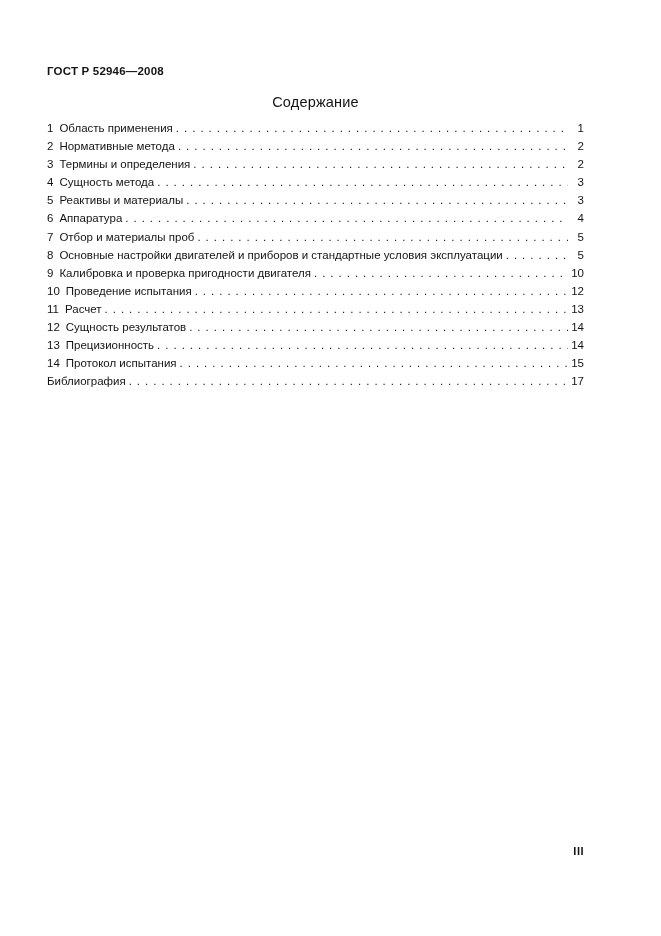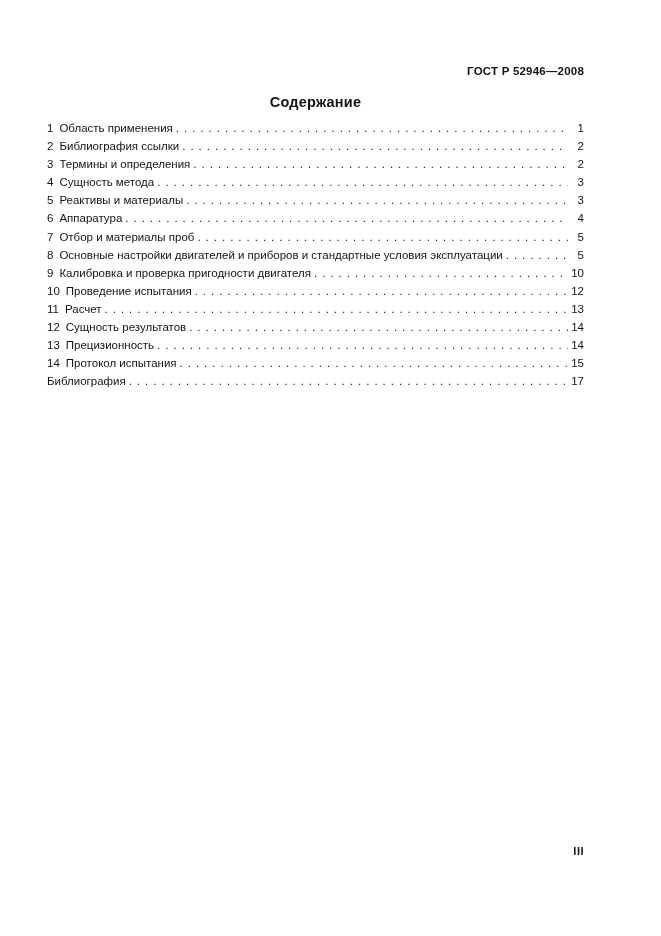--- a/index.html
+++ b/index.html
@@ -17,31 +17,30 @@
     overflow: hidden;
   }
   .content {
     position: absolute;
     left: 47px;
     top: 0;
     width: 537px;
   }
   .doc-number {
     margin-top: 64px;
-    text-align: right;
     font-size: 11.5px;
     font-weight: bold;
     letter-spacing: 0.2px;
     line-height: 15px;
   }
   .page-title {
     margin: 15px 0 0 0;
     text-align: center;
     font-size: 14.5px;
-    font-weight: bold;
+    font-weight: normal;
     line-height: 16px;
     letter-spacing: 0.2px;
   }
   .toc {
     margin-top: 9px;
   }
   .toc-row {
     display: flex;
     align-items: baseline;
     font-size: 11.5px;
@@ -91,21 +90,21 @@
     <h1 class="page-title">Содержание</h1>
     <div class="toc">
         <div class="toc-row">
           <span class="toc-num">1</span>
           <span class="toc-label">Область применения</span>
           <span class="toc-dots">. . . . . . . . . . . . . . . . . . . . . . . . . . . . . . . . . . . . . . . . . . . . . . . . . . . . . . . . . . . . . . . . . . . . . . . . . . . . . . . . . . . . . . . . . . . . . . . . . . . . . . . . . . . . . . . . . . . . . . . . . . . . . . . . . . . . . . . . . . . . . . . . . . . . . . </span>
           <span class="toc-page">1</span>
         </div>
         <div class="toc-row">
           <span class="toc-num">2</span>
-          <span class="toc-label">Библиография ссылки</span>
+          <span class="toc-label">Нормативные метода</span>
           <span class="toc-dots">. . . . . . . . . . . . . . . . . . . . . . . . . . . . . . . . . . . . . . . . . . . . . . . . . . . . . . . . . . . . . . . . . . . . . . . . . . . . . . . . . . . . . . . . . . . . . . . . . . . . . . . . . . . . . . . . . . . . . . . . . . . . . . . . . . . . . . . . . . . . . . . . . . . . . . </span>
           <span class="toc-page">2</span>
         </div>
         <div class="toc-row">
           <span class="toc-num">3</span>
           <span class="toc-label">Термины и определения</span>
           <span class="toc-dots">. . . . . . . . . . . . . . . . . . . . . . . . . . . . . . . . . . . . . . . . . . . . . . . . . . . . . . . . . . . . . . . . . . . . . . . . . . . . . . . . . . . . . . . . . . . . . . . . . . . . . . . . . . . . . . . . . . . . . . . . . . . . . . . . . . . . . . . . . . . . . . . . . . . . . . </span>
           <span class="toc-page">2</span>
         </div>
         <div class="toc-row">

